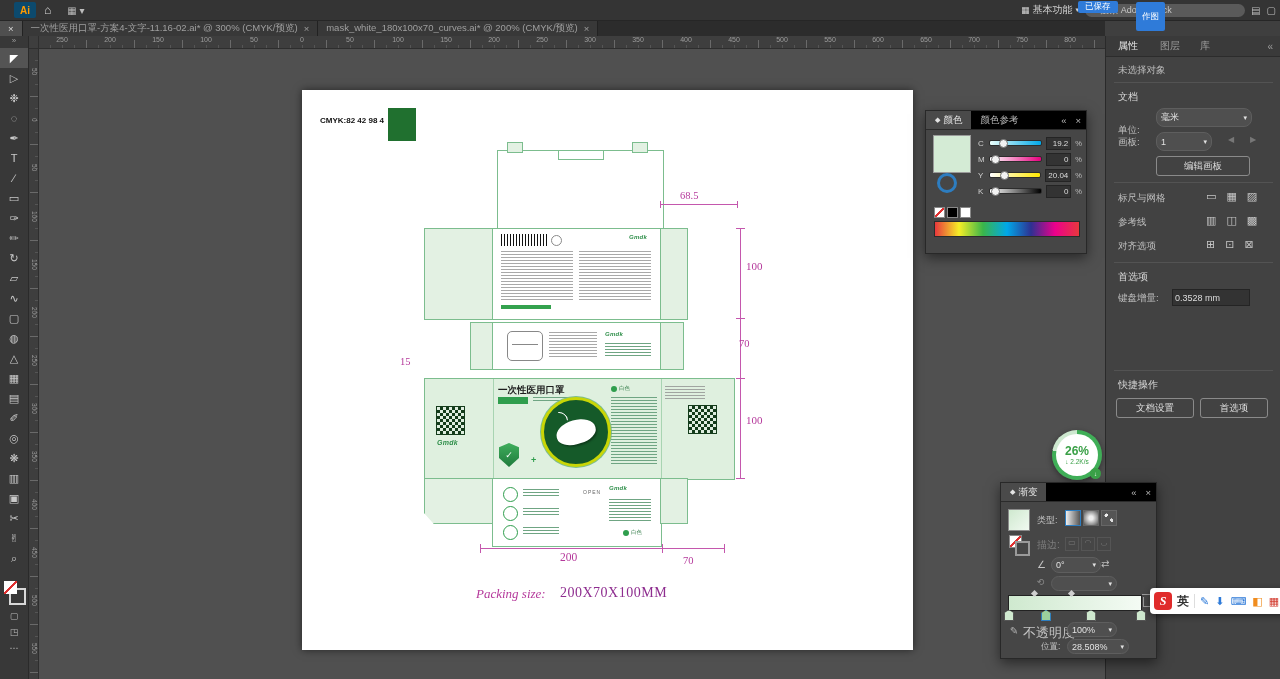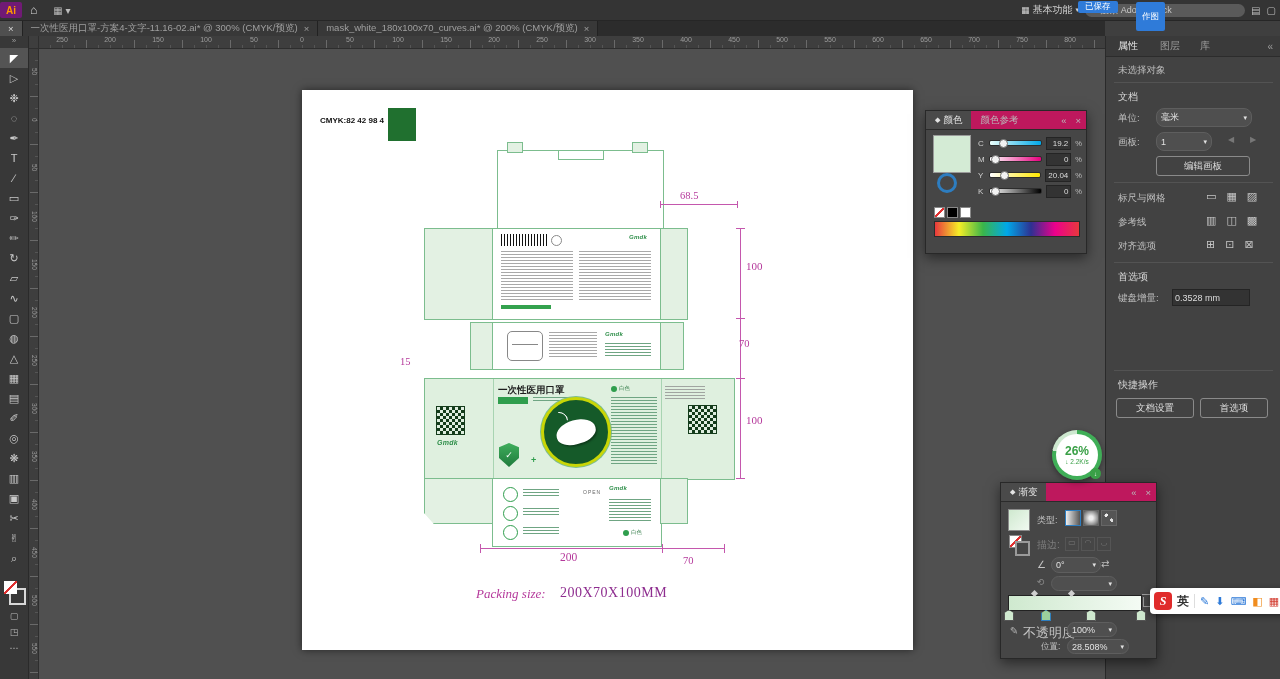--- a/index.html
+++ b/index.html
@@ -32,21 +32,21 @@
   .gp{position:absolute;background:#e3f1e3;border:1px solid #7cbd8e}
   .wp{position:absolute;background:#ffffff;border:1px solid #7cbd8e}
   .tl{position:absolute;background:repeating-linear-gradient(to bottom,#8c8c8c 0,#8c8c8c 1px,transparent 1px,transparent 3px);opacity:.75}
   .tlg{position:absolute;background:repeating-linear-gradient(to bottom,#6fa583 0,#6fa583 1px,transparent 1px,transparent 3px)}
   .qr{position:absolute;background:repeating-conic-gradient(#143c1b 0% 25%,#dfeee0 0% 50%);background-size:6px 6px;border:1px solid #143c1b}
   .brand{position:absolute;color:#2f8f4a;font-weight:bold;font-style:italic;font-size:6px;letter-spacing:.3px}
   .dimt{position:absolute;font-family:"Liberation Serif","DejaVu Serif",serif;color:#b5399b;font-size:10.5px}
   .dline{position:absolute;background:#c457ad}
   
   .panel{position:absolute;background:#464646;border:1px solid #282828;box-shadow:0 4px 12px rgba(0,0,0,.5)}
-  .phead{height:18px;background:#be185d;border-bottom:1px solid #2b2b2b;display:flex;align-items:center;font-size:9.5px;color:#b9b9b9}
+  .phead{height:18px;background:#000000;border-bottom:1px solid #2b2b2b;display:flex;align-items:center;font-size:9.5px;color:#b9b9b9}
   .ptab{padding:0 9px;height:100%;display:flex;align-items:center}
   .ptab.on{background:#4a4a4a;color:#e4e4e4}
   .fld{background:#333;border:1px solid #242424;color:#ddd;font-size:8px;display:flex;align-items:center;justify-content:flex-end;padding:0 2px}
   .dd{background:#4f4f4f;border:1px solid #5e5e5e;border-radius:8px;color:#e2e2e2;font-size:9px;display:flex;align-items:center;justify-content:space-between;padding:0 4px}
   .btn{border:1px solid #8a8a8a;border-radius:3px;color:#dedede;font-size:9.5px;display:flex;align-items:center;justify-content:center}
   .cb{width:10px;height:10px;border:1px solid #979797;border-radius:1px;flex:none}
   .knob{position:absolute;top:-2px;width:7px;height:7px;border-radius:50%;background:#f2f2f2;border:1px solid #6f6f6f}
   .track{position:relative;width:62px;height:4px;border-radius:2px;border:1px solid #2d2d2d}
   .gstop{position:absolute;top:15px;width:8px;height:9px;background:#cfe9cf;border:1px solid #555;clip-path:polygon(50% 0,100% 30%,100% 100%,0 100%,0 30%);transform:translateX(-4px)}
   .gstop:nth-of-type(2){background:#9ccf9c;border-color:#2d7dc0}
@@ -55,21 +55,21 @@
   .sep{position:absolute;left:8px;width:159px;height:1px;background:#535353}
   .rowic{display:flex;gap:10px;font-size:11px;color:#c6c6c6}
   .badge{position:absolute;left:1052px;top:430px;width:50px;height:50px;border-radius:50%;background:conic-gradient(#3fae57 0 78%,#cde8cf 78% 100%);display:flex;align-items:center;justify-content:center;z-index:40;box-shadow:0 2px 6px rgba(0,0,0,.4)}
   .badge-in{width:42px;height:42px;border-radius:50%;background:#fff;display:flex;flex-direction:column;align-items:center;justify-content:center;line-height:1.1}
   .ime{position:absolute;left:1150px;top:588px;width:130px;height:26px;background:#fff;border-radius:4px;box-shadow:0 2px 6px rgba(0,0,0,.45);display:flex;align-items:center;gap:5px;padding:0 4px;z-index:50;overflow:hidden}
 </style>
 </head>
 <body>
 
 <div class="menubar">
-  <div style="width:22px;height:16px;margin-left:0;background:#701a75;color:#ff9a00;font-weight:bold;font-size:10px;display:flex;align-items:center;justify-content:center;border-radius:2px">Ai</div>
+  <div style="width:22px;height:16px;margin-left:14px;background:#0c4a6e;color:#ff9a00;font-weight:bold;font-size:10px;display:flex;align-items:center;justify-content:center;border-radius:2px">Ai</div>
   <span style="padding:0 8px;font-size:12px">⌂</span>
   <span style="padding:0 8px;color:#bdbdbd;font-size:10px">▦ ▾</span>
 
   <div class="f" style="position:absolute;right:0;top:0;height:20px;gap:6px;padding-right:4px">
     <span class="f" style="gap:3px;font-size:10px;color:#d0d0d0">
       <span style="font-size:9px">▦</span>
       <span>基本功能</span>
         <span style="font-size:7px">▾</span>
     </span>
     <span class="f" style="width:148px;height:13px;background:#5a5a5a;border-radius:7px;padding:0 6px;gap:4px;font-size:9px;color:#c9c9c9">
@@ -385,21 +385,21 @@
 <div class="dock">
   <div class="f" style="height:20px;background:#3a3a3a;border-bottom:1px solid #2c2c2c;font-size:10px">
     <span style="padding:0 12px;color:#e8e8e8">属性</span>
     <span style="padding:0 10px;color:#9d9d9d">图层</span>
     <span style="padding:0 10px;color:#9d9d9d">库</span>
     <span style="margin-left:auto;padding:0 8px;color:#9d9d9d">«</span>
   </div>
   <div class="abs" style="left:12px;top:28px;color:#bdbdbd">未选择对象</div>
   <div class="sep" style="top:46px"></div>
   <div class="abs sect" style="left:12px;top:54px">文档</div>
-  <div class="abs" style="left:12px;top:76px">单位:</div>
+  <div class="abs" style="left:12px;top:88px">单位:</div>
   <div class="dd abs" style="left:50px;top:72px;width:86px;height:17px">
       <span>毫米</span>
       <span style="font-size:7px">▾</span>
     </div>
   <div class="abs" style="left:12px;top:100px">画板:</div>
   <div class="dd abs" style="left:50px;top:96px;width:46px;height:17px">
       <span>1</span>
       <span style="font-size:7px">▾</span>
     </div>
   <span class="abs" style="left:122px;top:99px;font-size:8px;color:#777">◀</span>

